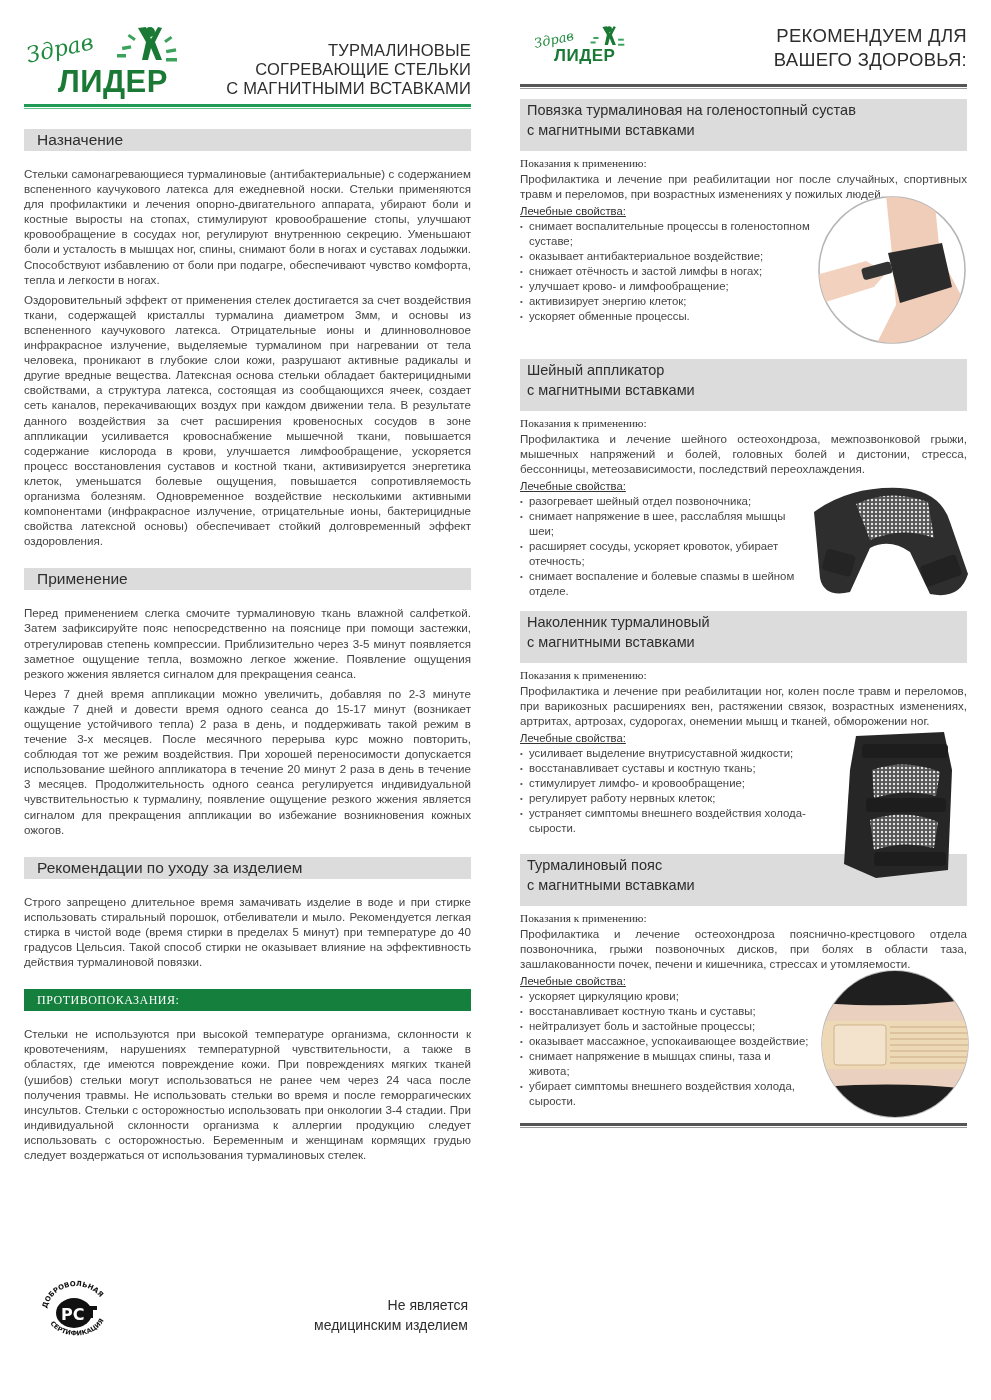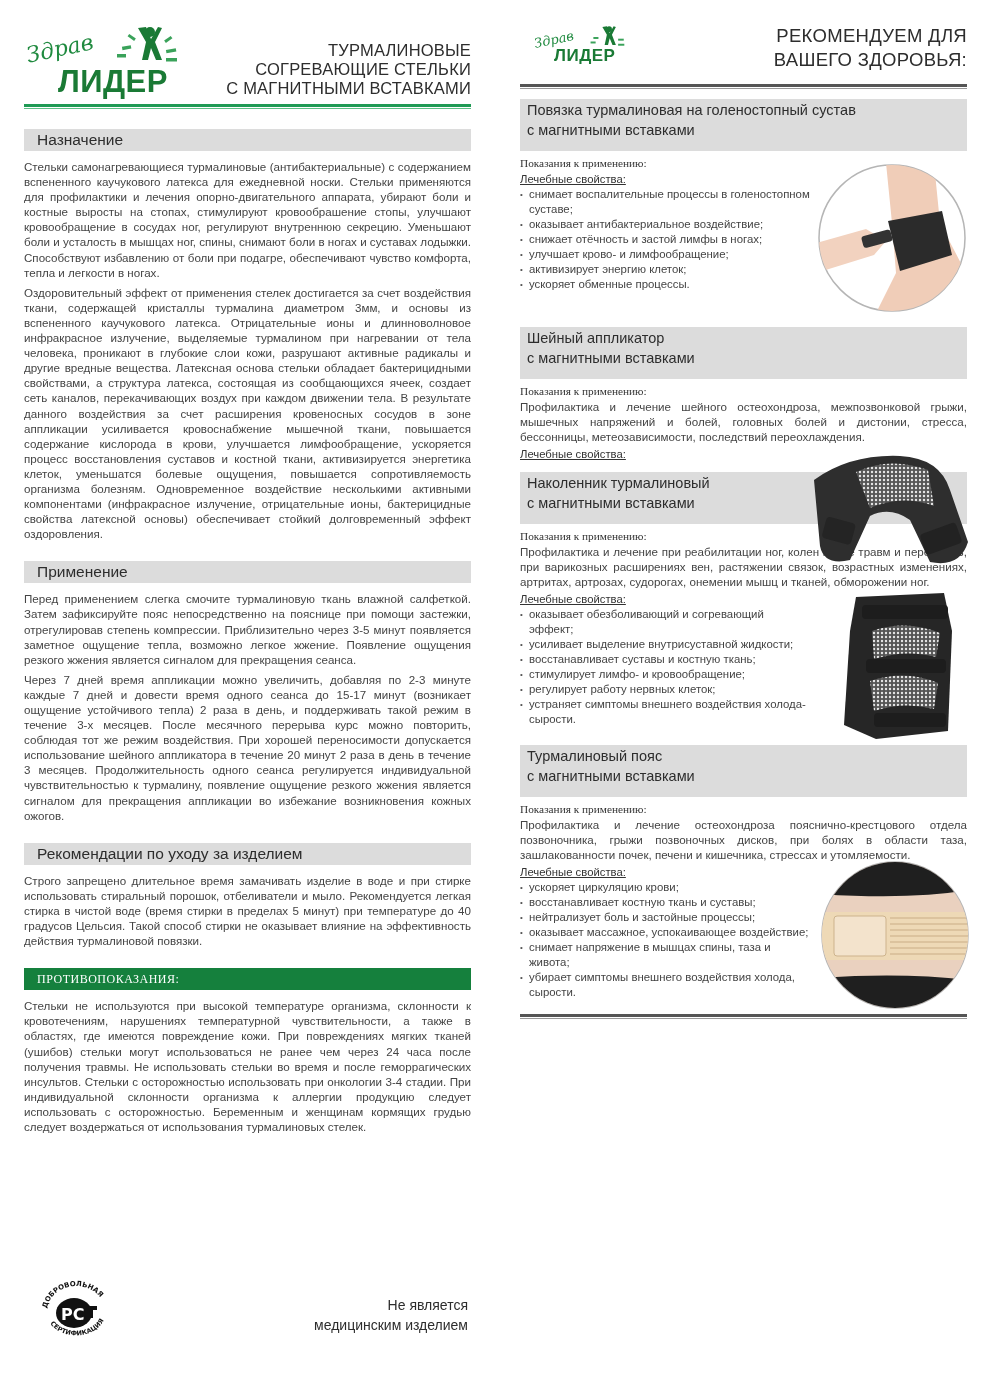--- a/index.html
+++ b/index.html
@@ -14,21 +14,21 @@
   .hdr { position: relative; height: 104px; }
   .logo { position: absolute; left: 0; top: 22px; width: 150px; height: 78px; }
   .logo-script { position: absolute; left: 2px; top: 14px; font-family: "DejaVu Serif", serif; font-style: italic; font-size: 22px; color: #1f8a3f; transform: rotate(-12deg); }
   .logo-main { position: absolute; left: 34px; top: 42px; font-family: "Liberation Sans", sans-serif; font-weight: bold; font-size: 31px; color: #1a7a35; letter-spacing: 0.5px; }
   .logo-man { position: absolute; left: 92px; top: 2px; width: 64px; height: 44px; }
   .title-left { position: absolute; right: 0; top: 41px; text-align: right; font-family: "Liberation Sans", sans-serif; font-size: 16.5px; line-height: 19px; color: #2d2d2d; letter-spacing: 0.2px; }
   .rule-green { height: 5px; border-top: 3px solid #1f9a55; border-bottom: 1px solid #5fbf86; margin-top: 0; }
 
   .sec-head { background: #dcdcdc; height: 22px; margin-top: 14px; padding-left: 13px; font-family: "Liberation Sans", sans-serif; font-size: 15.5px; line-height: 22px; color: #2d2d2d; }
   .sec-head.red { background: #15803d; color: #ffffff; text-transform: uppercase; font-size: 12px; letter-spacing: 0.5px; font-family: Liberation Serif, serif; }
-  .para { font-family: "Liberation Sans", sans-serif; font-size: 11.6px; line-height: 15.1px; color: #444; text-align: justify; margin-top: 8px; hyphens: auto; }
+  .para { font-family: "Liberation Sans", sans-serif; font-size: 11.6px; line-height: 15.1px; color: #444; text-align: justify; margin-top: 15px; hyphens: auto; }
   .para + .para { margin-top: 5px; }
 
   
   .cert { position: absolute; left: 36px; top: 1280px; width: 80px; height: 62px; }
   .notmed { position: absolute; left: 260px; top: 1295px; width: 208px; text-align: right; font-family: "Liberation Sans", sans-serif; font-size: 14px; line-height: 20px; color: #2d2d2d; }
 
   
   .hdr-r { position: relative; height: 84px; }
   .logo-s { position: absolute; left: 14px; top: 24px; width: 90px; height: 46px; }
   .logo-s .logo-script { font-size: 13px; top: 8px; left: 0; }
@@ -129,20 +129,21 @@
     </div>
   </div>
   <div class="rule-gray"></div>
 
   <div>
     <div class="prod-head" style="margin-top:10px">
       <div>Повязка турмалиновая на голеностопный сустав</div>
       <div>с магнитными вставками</div>
     </div>
     <div class="ind-label">Показания к применению:</div>
+    <div class="ind-text">Профилактика и лечение при реабилитации ног после случайных, спортивных травм и переломов, при возрастных изменениях у пожилых людей.</div>
     <div class="props-wrap">
       <div class="props-label">Лечебные свойства:</div>
       <ul class="props">
         <li>снимает воспалительные процессы в голеностопном суставе;</li>
         <li>оказывает антибактериальное воздействие;</li>
         <li>снижает отёчность и застой лимфы в ногах;</li>
         <li>улучшает крово- и лимфообращение;</li>
         <li>активизирует энергию клеток;</li>
         <li>ускоряет обменные процессы.</li>
       </ul>
@@ -165,20 +166,26 @@
 
   <div>
     <div class="prod-head" style="margin-top:35px">
       <div>Шейный аппликатор</div>
       <div>с магнитными вставками</div>
     </div>
     <div class="ind-label">Показания к применению:</div>
     <div class="ind-text">Профилактика и лечение шейного остеохондроза, межпозвонковой грыжи, мышечных напряжений и болей, головных болей и дистонии, стресса, бессонницы, метеозависимости, последствий переохлаждения.</div>
     <div class="props-wrap">
       <div class="props-label">Лечебные свойства:</div>
+      <ul class="props">
+        <li>разогревает шейный отдел позвоночника;</li>
+        <li>снимает напряжение в шее, расслабляя мышцы шеи;</li>
+        <li>расширяет сосуды, ускоряет кровоток, убирает отечность;</li>
+        <li>снимает воспаление и болевые спазмы в шейном отделе.</li>
+      </ul>
       <svg class="prod-img" style="left:290px;top:2px;width:160px;height:118px" viewBox="0 0 160 118">
         <defs>
           <pattern id="dots" width="4" height="4" patternUnits="userSpaceOnUse">
             <rect width="4" height="4" fill="#555"></rect>
               <circle cx="2" cy="2" r="1.2" fill="#e6e6e6"></circle>
           </pattern>
         </defs>
         <path d="M4 30 Q40 4 90 6 Q130 8 140 40 L158 92 Q150 118 120 112 L100 70 Q80 56 60 66 L40 110 Q14 116 10 96 Z" fill="#2e2e2e"></path>
         <path d="M46 22 Q80 6 118 20 L124 56 Q92 44 60 58 Z" fill="url(#dots)"></path>
         <rect x="112" y="78" width="38" height="22" rx="4" fill="#222" transform="rotate(-20 130 89)"></rect>
@@ -190,21 +197,20 @@
   <div>
     <div class="prod-head" style="margin-top:12px">
       <div>Наколенник турмалиновый</div>
       <div>с магнитными вставками</div>
     </div>
     <div class="ind-label">Показания к применению:</div>
     <div class="ind-text">Профилактика и лечение при реабилитации ног, колен после травм и переломов, при варикозных расширениях вен, растяжении связок, возрастных изменениях, артритах, артрозах, судорогах, онемении мышц и тканей, обморожении ног.</div>
     <div class="props-wrap">
       <div class="props-label">Лечебные свойства:</div>
       <ul class="props">
-        <li>оказывает обезболивающий и согревающий эффект;</li>
         <li>усиливает выделение внутрисуставной жидкости;</li>
         <li>восстанавливает суставы и костную ткань;</li>
         <li>стимулирует лимфо- и кровообращение;</li>
         <li>регулирует работу нервных клеток;</li>
         <li>устраняет симптомы внешнего воздействия холода-сырости.</li>
       </ul>
       <svg class="prod-img" style="left:316px;top:-2px;width:130px;height:150px" viewBox="0 0 130 150">
         <path d="M20 6 L108 2 L116 40 L112 140 L40 148 L8 134 L14 40 Z" fill="#262626"></path>
         <path d="M36 40 Q70 28 104 42 L100 66 Q70 58 38 68 Z" fill="url(#dots)"></path>
         <path d="M34 90 Q70 78 102 92 L98 118 Q68 110 38 120 Z" fill="url(#dots)"></path>

